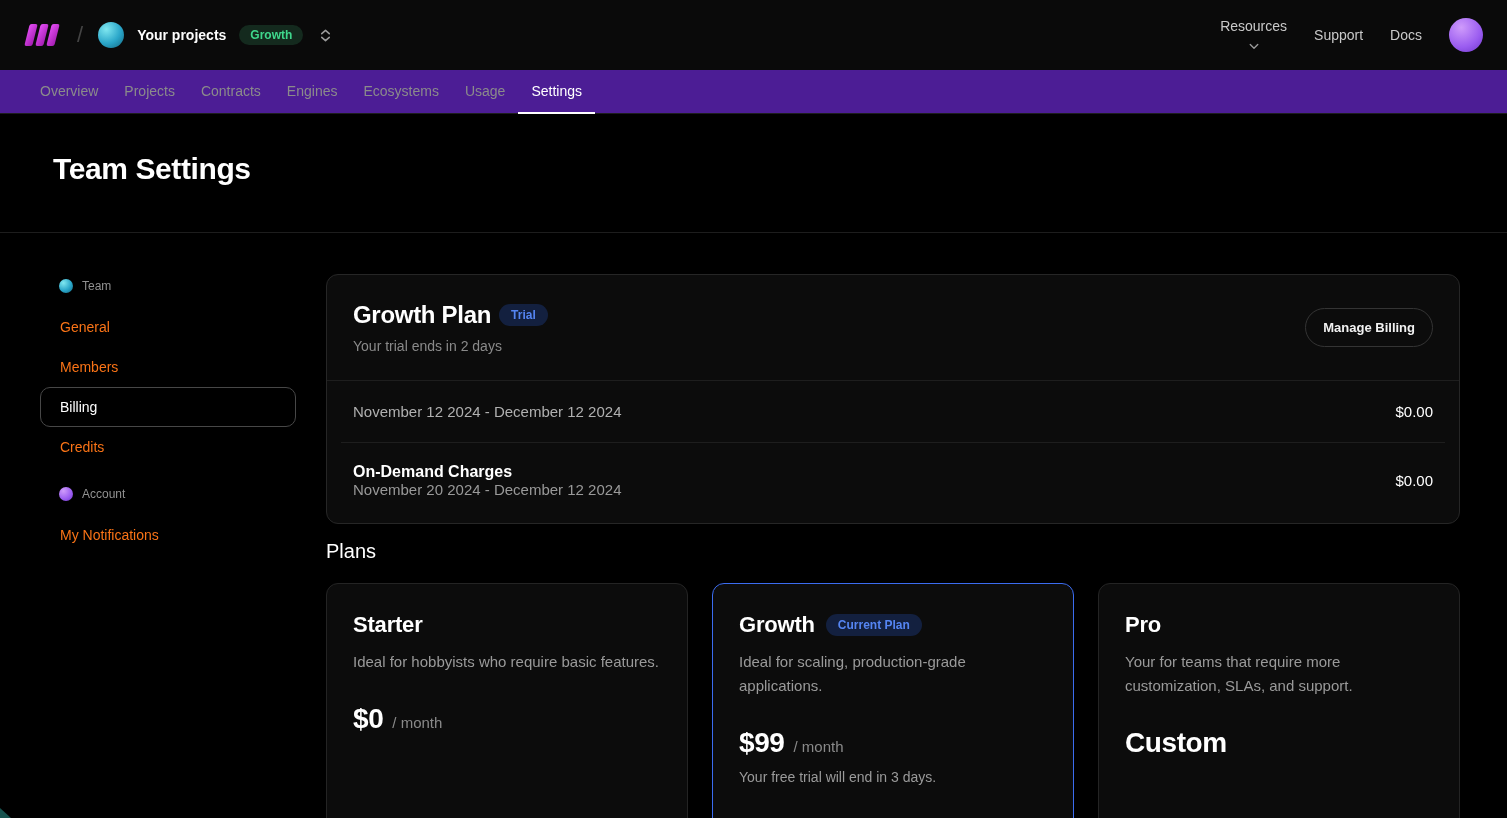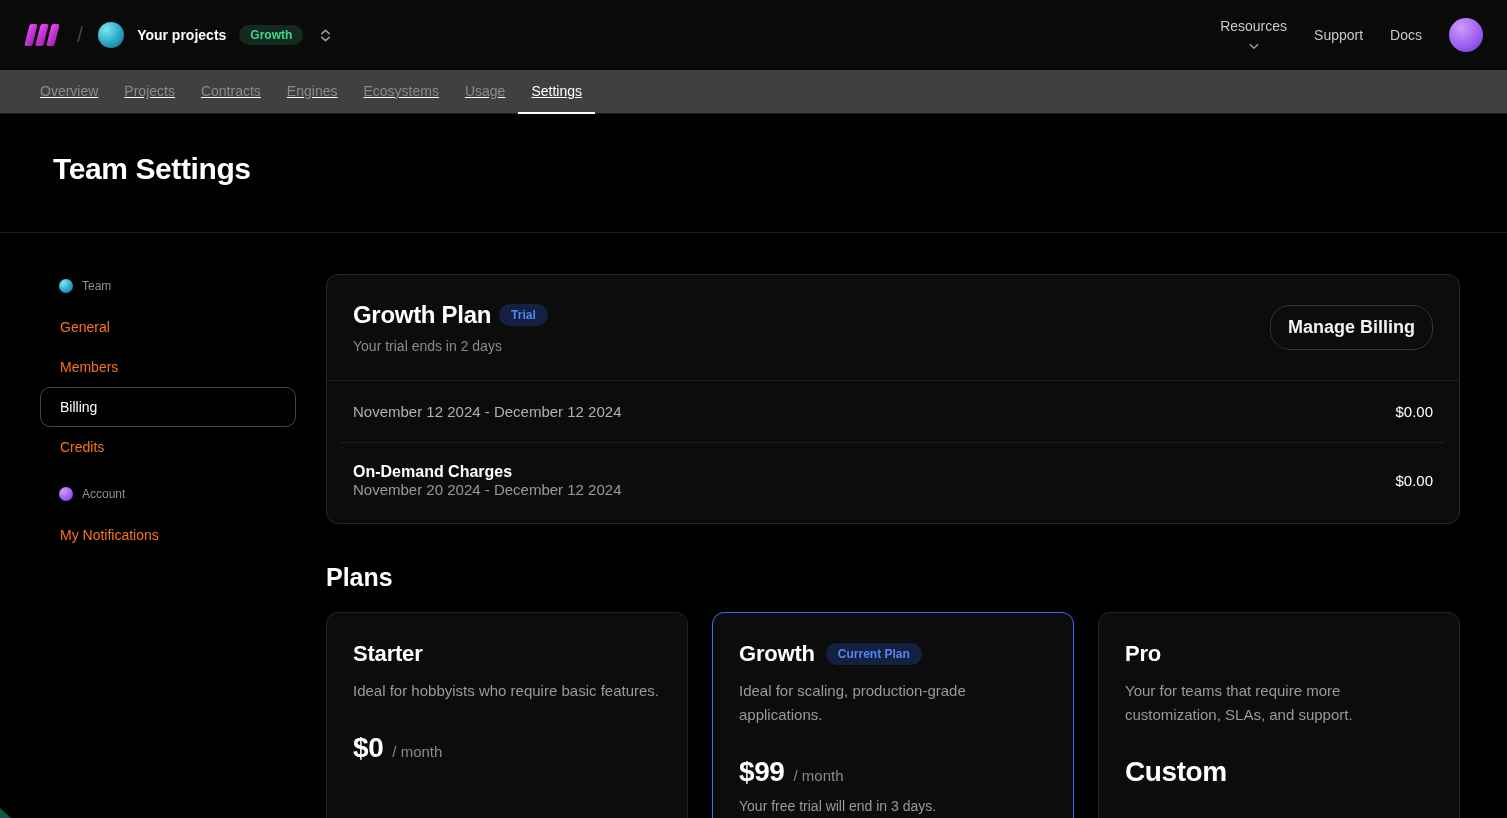--- a/index.html
+++ b/index.html
@@ -33,25 +33,24 @@
   .updown-icon { color: #9a9a9a; display: flex; margin-left: 2px; cursor: pointer; }
   .topbar-right { margin-left: auto; display: flex; align-items: center; gap: 27px; }
   .top-link { color: #c9c9c9; font-size: 14px; cursor: pointer; display: flex; align-items: center; gap: 6px; flex-direction: column; }
   .user-avatar {
     width: 34px; height: 34px; border-radius: 50%; cursor: pointer;
     background: radial-gradient(circle at 36% 28%, #cf9bfb, #9a5cf0 60%, #6d35c9);
   }
 
   
   .tabbar {
-    height: 44px; background: #404040;
+    height: 44px; background: #4c1d95;
     display: flex; align-items: stretch;
     padding: 0 27px;
     border-bottom: 1px solid #1d1d1d;
-    text-decoration: underline;
   }
   .tab {
     display: flex; align-items: center;
     padding: 0 13px; font-size: 14px; color: #8b8b8b;
     cursor: pointer; border-bottom: 2px solid transparent; margin-bottom: -1px;
   }
   .tab.active { color: #fff; border-bottom-color: #fff; font-weight: 500; }
 
   
   .titleband {
@@ -95,39 +94,39 @@
   .plan-title { font-size: 24px; font-weight: 700; letter-spacing: -0.3px; }
   .badge-blue {
     background: #13203f; color: #5585f2;
     font-size: 12px; font-weight: 700;
     padding: 4px 12px; border-radius: 999px; white-space: nowrap;
   }
   .trial-note { font-size: 14px; color: #8a8a8a; margin-top: 9px; }
   .btn-outline {
     background: transparent; color: #f2f2f2;
     border: 1px solid #343434; border-radius: 20px;
-    font-size: 18px; font-weight: 600; font-family: inherit;
+    font-size: 13px; font-weight: 600; font-family: inherit;
     padding: 11px 17px; cursor: pointer;
   }
   .row-period {
     display: flex; align-items: center; justify-content: space-between;
     padding: 22px 26px;
   }
   .period-range { font-size: 15px; color: #b0b0b0; }
   .amount { font-size: 15px; color: #fff; }
   .inner-divider { height: 1px; background: #1e1e1e; margin: 0 14px; }
   .row-ondemand {
     display: flex; align-items: center; justify-content: space-between;
     padding: 20px 26px 25px;
   }
   .od-title { font-size: 16px; font-weight: 600; color: #fff; }
   .od-range { font-size: 15px; color: #999; margin-top: 0; }
 
   
-  .plans-heading { font-size: 25px; font-weight: 700; margin: 39px 0 20px; }
+  .plans-heading { font-size: 20px; font-weight: 400; margin: 16px 0 20px; }
   .plans-grid { display: grid; grid-template-columns: repeat(3, 1fr); gap: 24px; }
   .plan-card {
     border: 1px solid #242424; border-radius: 12px;
     background: #0c0c0c; padding: 28px 26px; height: 300px;
   }
   .plan-card.current { border-color: #3b6cf0; }
   .plan-name-row { display: flex; align-items: center; gap: 11px; }
   .plan-name { font-size: 22px; font-weight: 700; letter-spacing: -0.2px; }
   .plan-desc { font-size: 15px; color: #9a9a9a; line-height: 1.6; margin-top: 12px; }
   .plan-price-row { display: flex; align-items: baseline; gap: 9px; margin-top: 29px; }

